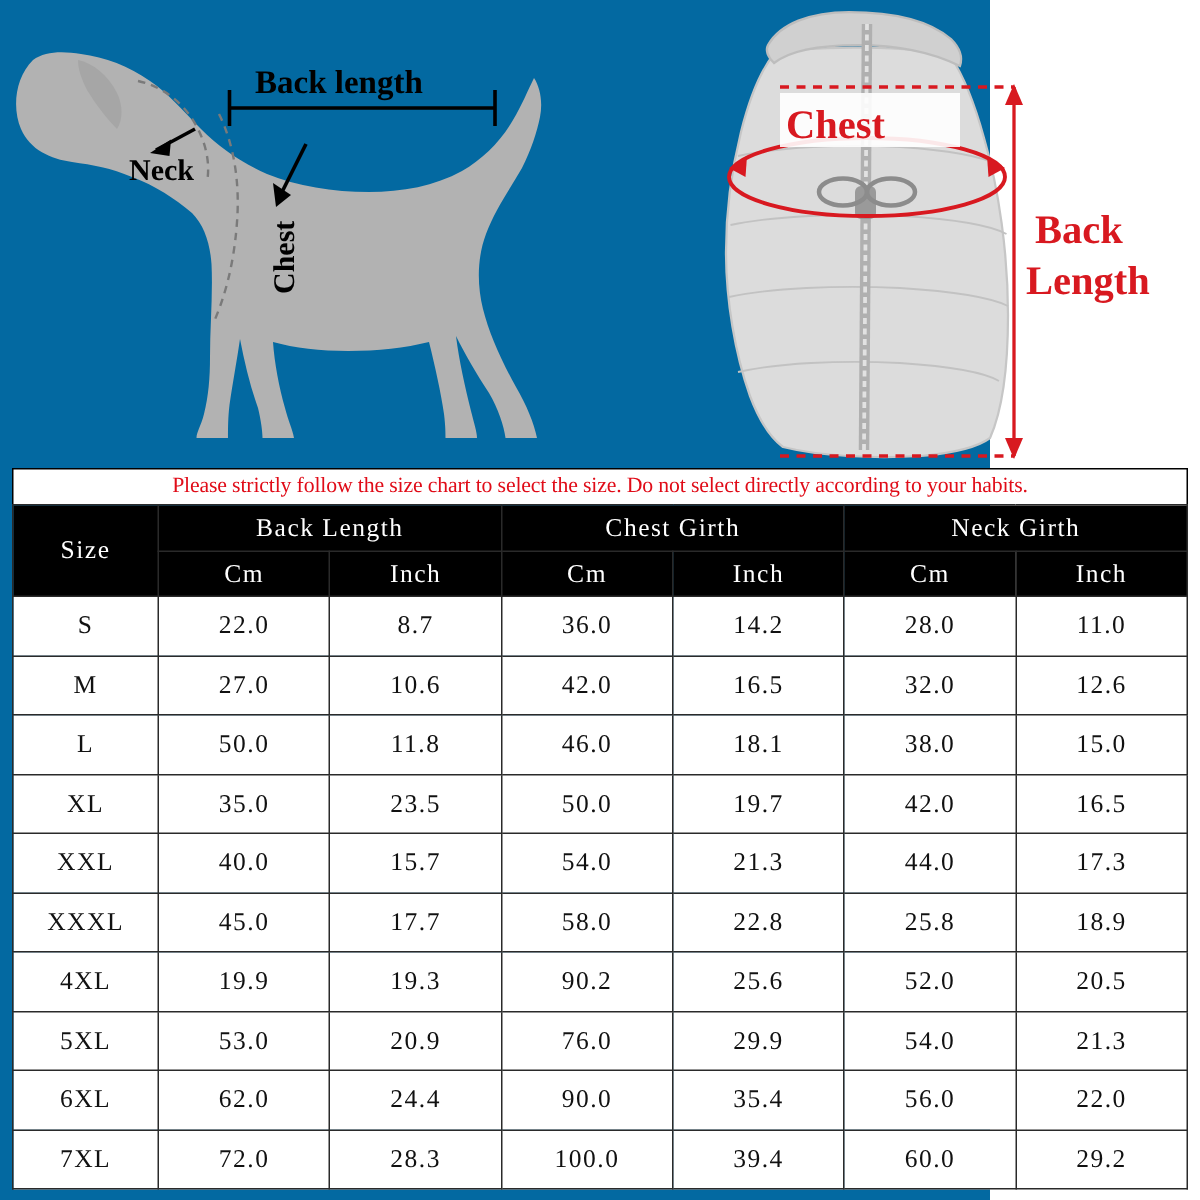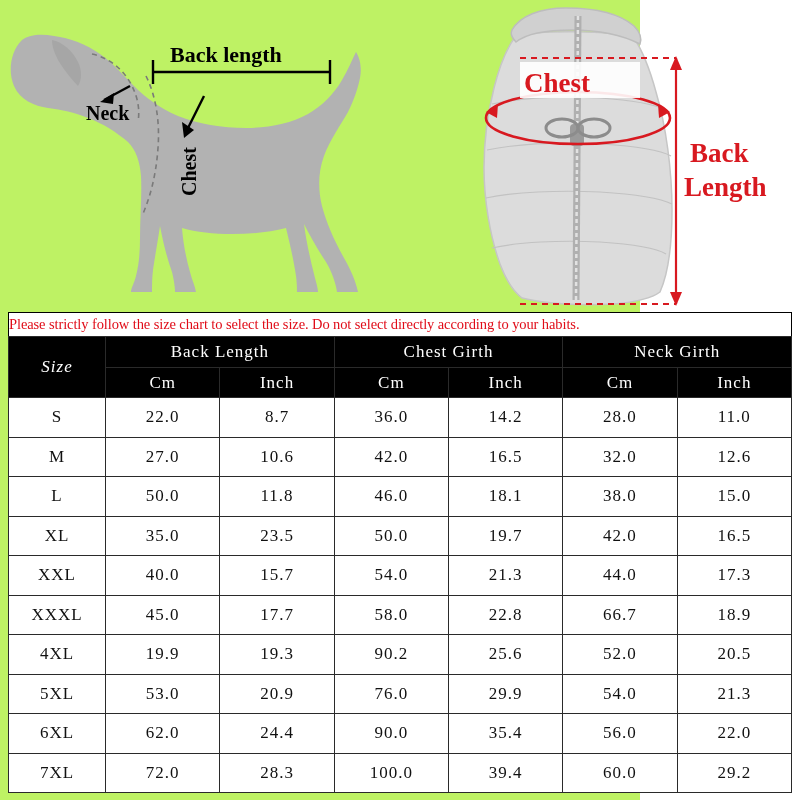--- a/index.html
+++ b/index.html
@@ -11,21 +11,22 @@
     width: 800px;
     height: 800px;
     font-family: "Liberation Serif", serif;
     overflow: hidden;
     position: relative;
   }
   #page {
     width: 640px;
     height: 800px;
     position: relative;
-    background: #bef264;
+    background: #0369a1;
+    padding-left: 20px;
   }
 
   
   #illustration {
     position: absolute;
     left: 0;
     top: 0;
     width: 800px;
     height: 312px;
   }
@@ -50,20 +51,21 @@
     left: 8px;
     top: 312px;
     width: 784px;
     height: 24px;
     border-top: 1px solid #000;
     border-left: 1px solid #000;
     border-right: 1px solid #000;
     box-sizing: border-box;
     display: flex;
     align-items: center;
+    justify-content: center;
     background: #ffffff;
   }
   #warning-text {
     color: #e00c18;
     font-size: 14.5px;
     font-family: "Liberation Serif", serif;
     white-space: nowrap;
     letter-spacing: -0.1px;
   }
 
@@ -91,21 +93,20 @@
   }
   .hdr-group {
     height: 30px;
   }
   .hdr-unit {
     height: 29px;
   }
   .hdr-size {
     font-size: 17px;
     letter-spacing: 1px;
-    font-style: italic;
   }
   tbody td {
     height: 38.5px;
     font-size: 17px;
     color: #111111;
     background: #ffffff;
     letter-spacing: 1px;
   }
   tbody td.size-cell {
     letter-spacing: 1px;
@@ -318,21 +319,21 @@
         <td>21.3</td>
         <td>44.0</td>
         <td>17.3</td>
       </tr>
       <tr>
         <td class="size-cell">XXXL</td>
         <td>45.0</td>
         <td>17.7</td>
         <td>58.0</td>
         <td>22.8</td>
-        <td>66.7</td>
+        <td>25.8</td>
         <td>18.9</td>
       </tr>
       <tr>
         <td class="size-cell">4XL</td>
         <td>19.9</td>
         <td>19.3</td>
         <td>90.2</td>
         <td>25.6</td>
         <td>52.0</td>
         <td>20.5</td>

